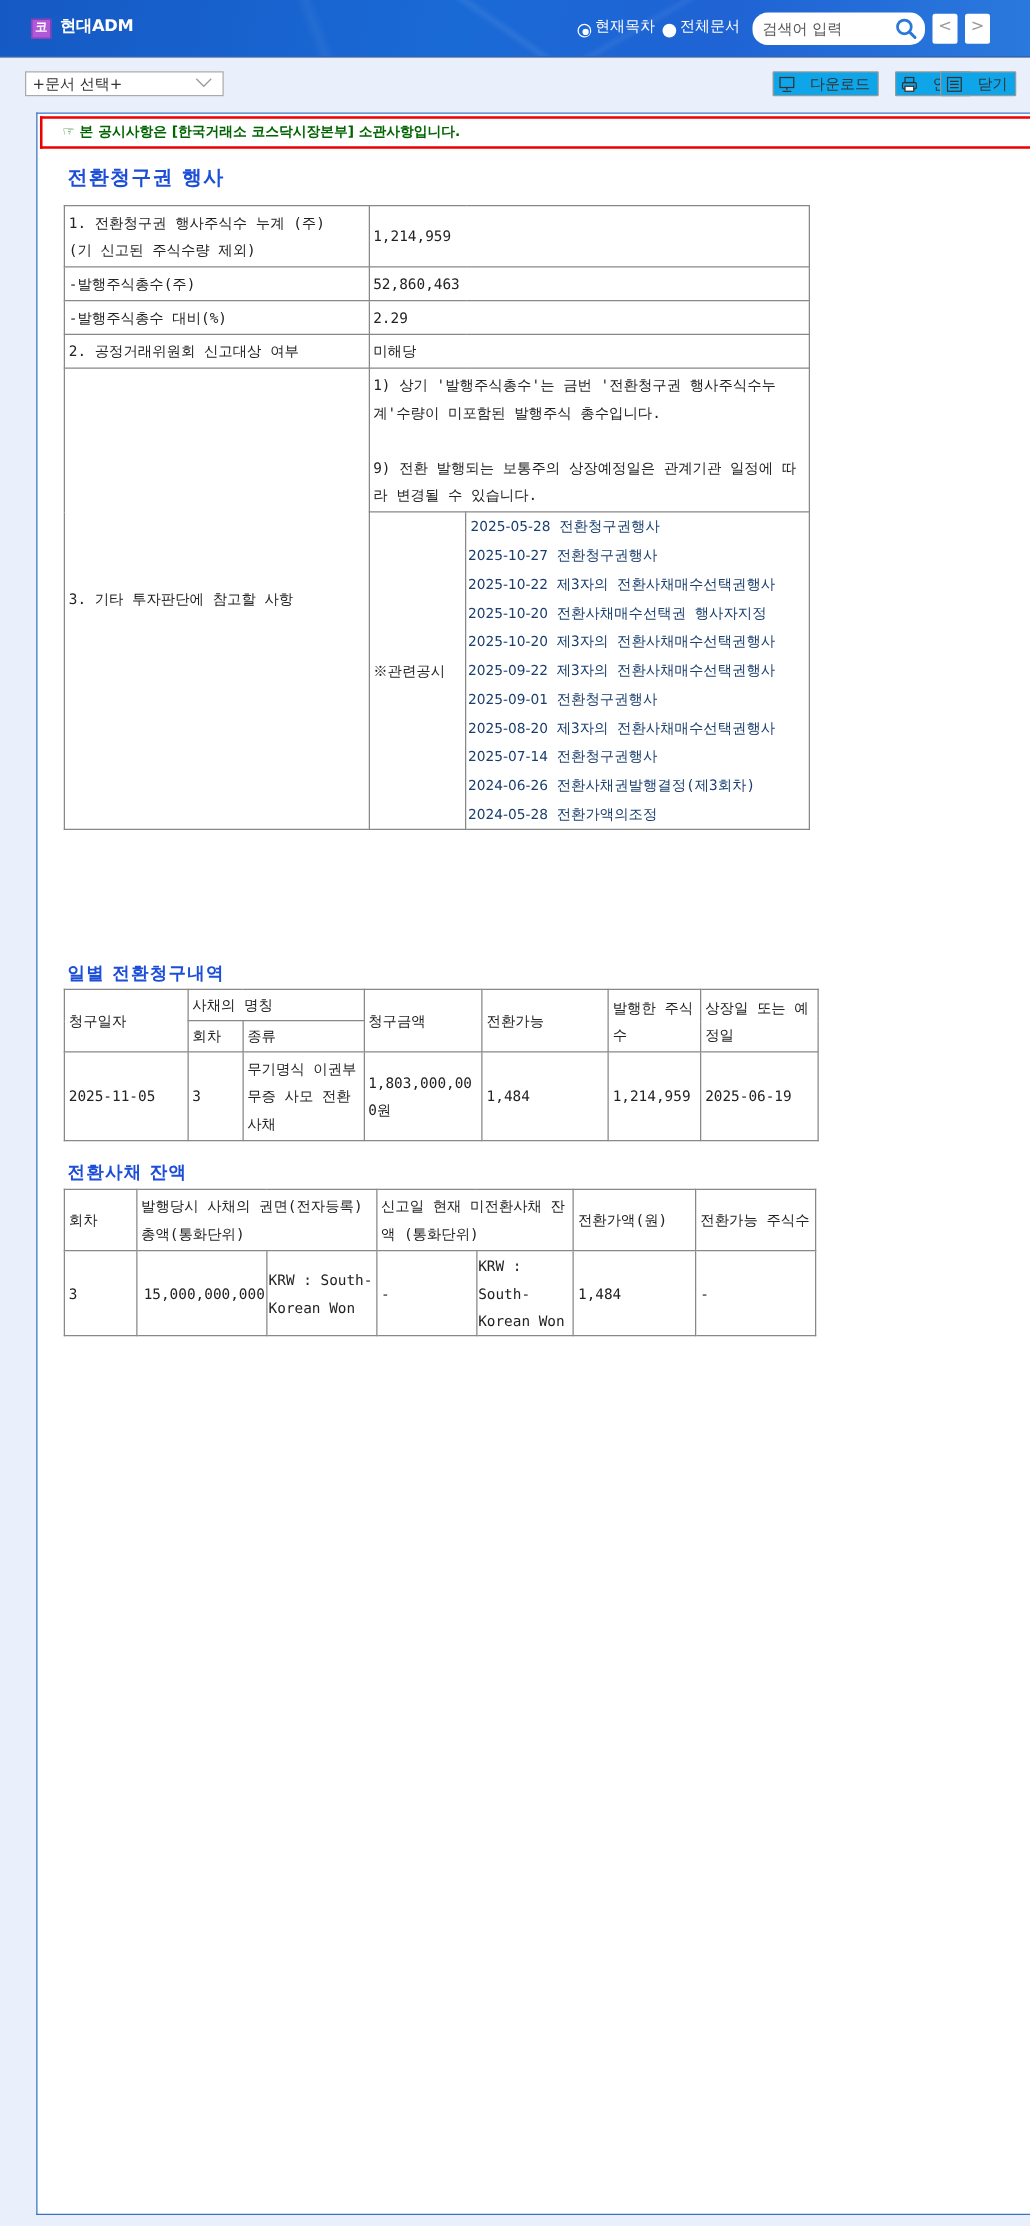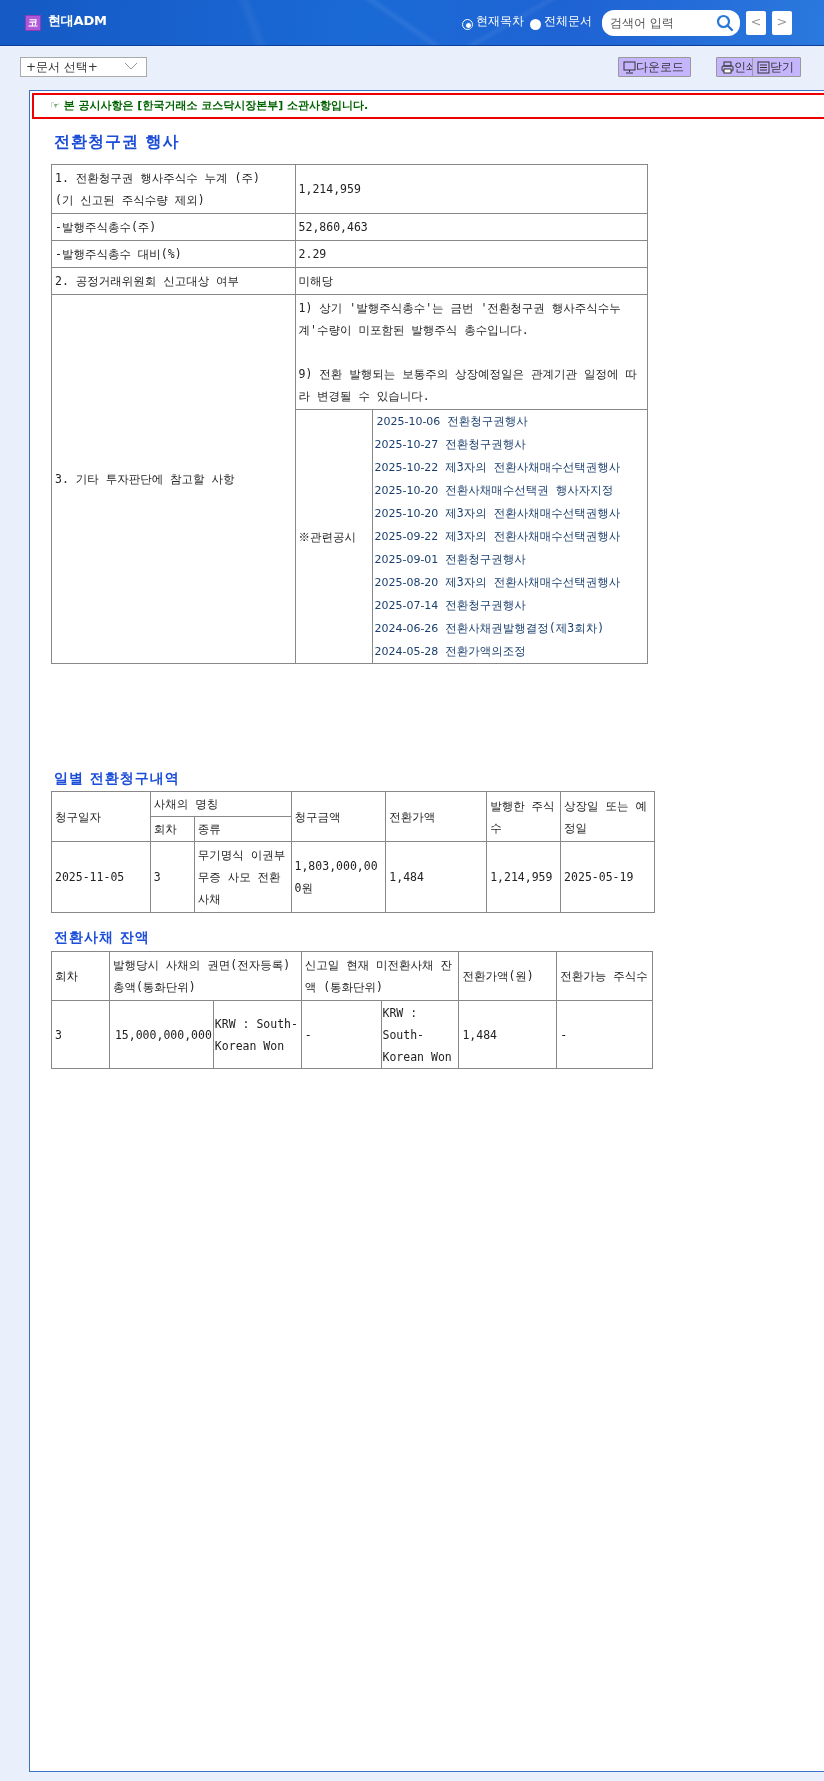--- a/index.html
+++ b/index.html
@@ -47,28 +47,28 @@
     font-family: "DejaVu Sans", sans-serif; font-size: 12px; color: #555; background: transparent;
   }
   .search-box input::placeholder { color: #555; }
   .search-icon { position: absolute; right: 6px; top: 4px; width: 18px; height: 18px; }
   .nav-btn {
     position: absolute; top: 11px; width: 20px; height: 24px; background: #fff;
     border-radius: 2px; color: #999; font-size: 13px; text-align: center; line-height: 22px; cursor: pointer;
   }
   
   .doc-select {
-    position: absolute; left: 20px; top: 57px; width: 127px; height: 20px;
+    position: absolute; left: 20px; top: 57px; width: 159px; height: 20px;
     background: #fff; border: 1px solid #aaa; font-size: 12px; color: #333;
     padding-left: 5px; line-height: 18px; cursor: pointer;
   }
   .doc-select .chev { position: absolute; right: 8px; top: 3px; width: 14px; height: 10px; }
   .tool-btn {
-    position: absolute; top: 57px; height: 20px; background: #c4b5fd; border: 1px solid #999;
-    font-size: 12px; color: #333; display: flex; align-items: center; gap: 0;
+    position: absolute; top: 57px; height: 20px; background: #0ea5e9; border: 1px solid #999;
+    font-size: 12px; color: #333; display: flex; align-items: center; gap: 12px;
     padding: 0 6px 0 4px; cursor: pointer; border-radius: 1px;
   }
   .tool-btn svg { width: 13px; height: 13px; }
   
   .frame {
     position: absolute; left: 29px; top: 90px; width: 820px; height: 1682px;
     background: #fff; border: 1px solid #3a72c4; border-right: none;
   }
   .notice {
     position: absolute; left: 2px; top: 2px; width: 820px; height: 26px;
@@ -177,21 +177,21 @@
       <td rowspan="2">3. 기타 투자판단에 참고할 사항</td>
       <td colspan="2">
         <div>1) 상기 '발행주식총수'는 금번 '전환청구권 행사주식수누계'수량이 미포함된 발행주식 총수입니다.</div>
         <div style="height:22px"></div>
         <div>9) 전환 발행되는 보통주의 상장예정일은 관계기관 일정에 따라 변경될 수 있습니다.</div>
       </td>
     </tr>
     <tr>
       <td>※관련공시</td>
       <td class="link-list" style="padding:0 1px;">
-        <a style="padding-left:2px"><span class="d">2025-10-06</span> <span>전환청구권행사</span></a>
+        <a style="padding-left:2px"><span class="d">2025-05-28</span> <span>전환청구권행사</span></a>
         <a><span class="d">2025-10-27</span> <span>전환청구권행사</span></a>
         <a><span class="d">2025-10-22</span> <span>제3자의 전환사채매수선택권행사</span></a>
         <a><span class="d">2025-10-20</span> <span>전환사채매수선택권 행사자지정</span></a>
         <a><span class="d">2025-10-20</span> <span>제3자의 전환사채매수선택권행사</span></a>
         <a><span class="d">2025-09-22</span> <span>제3자의 전환사채매수선택권행사</span></a>
         <a><span class="d">2025-09-01</span> <span>전환청구권행사</span></a>
         <a><span class="d">2025-08-20</span> <span>제3자의 전환사채매수선택권행사</span></a>
         <a><span class="d">2025-07-14</span> <span>전환청구권행사</span></a>
         <a><span class="d">2024-06-26</span> <span>전환사채권발행결정(제3회차)</span></a>
         <a><span class="d">2024-05-28</span> <span>전환가액의조정</span></a>
@@ -210,36 +210,36 @@
         <col style="width:95px">
       <col style="width:101px">
         <col style="width:74px">
         <col style="width:94px">
     </colgroup>
     <tbody>
         <tr>
       <td rowspan="2">청구일자</td>
       <td colspan="2" style="line-height:20px">사채의 명칭</td>
       <td rowspan="2">청구금액</td>
-      <td rowspan="2">전환가액</td>
+      <td rowspan="2">전환가능</td>
       <td rowspan="2">발행한 주식수</td>
       <td rowspan="2">상장일 또는 예정일</td>
     </tr>
     <tr>
       <td style="line-height:20px">회차</td>
       <td style="line-height:20px">종류</td>
     </tr>
     <tr style="height:68px">
       <td>2025-11-05</td>
       <td>3</td>
       <td>무기명식 이권부 무증 사모 전환사채</td>
       <td style="word-break:break-all">1,803,000,000원</td>
       <td>1,484</td>
       <td>1,214,959</td>
-      <td>2025-05-19</td>
+      <td>2025-06-19</td>
     </tr>
   </tbody>
     </table>
 
   <div class="sec-title" style="top:838px; font-size:14px;">전환사채 잔액</div>
 
   <table style="left:21px; top:860px; width:602px;">
     <colgroup>
       <col style="width:58px">
         <col style="width:104px">

